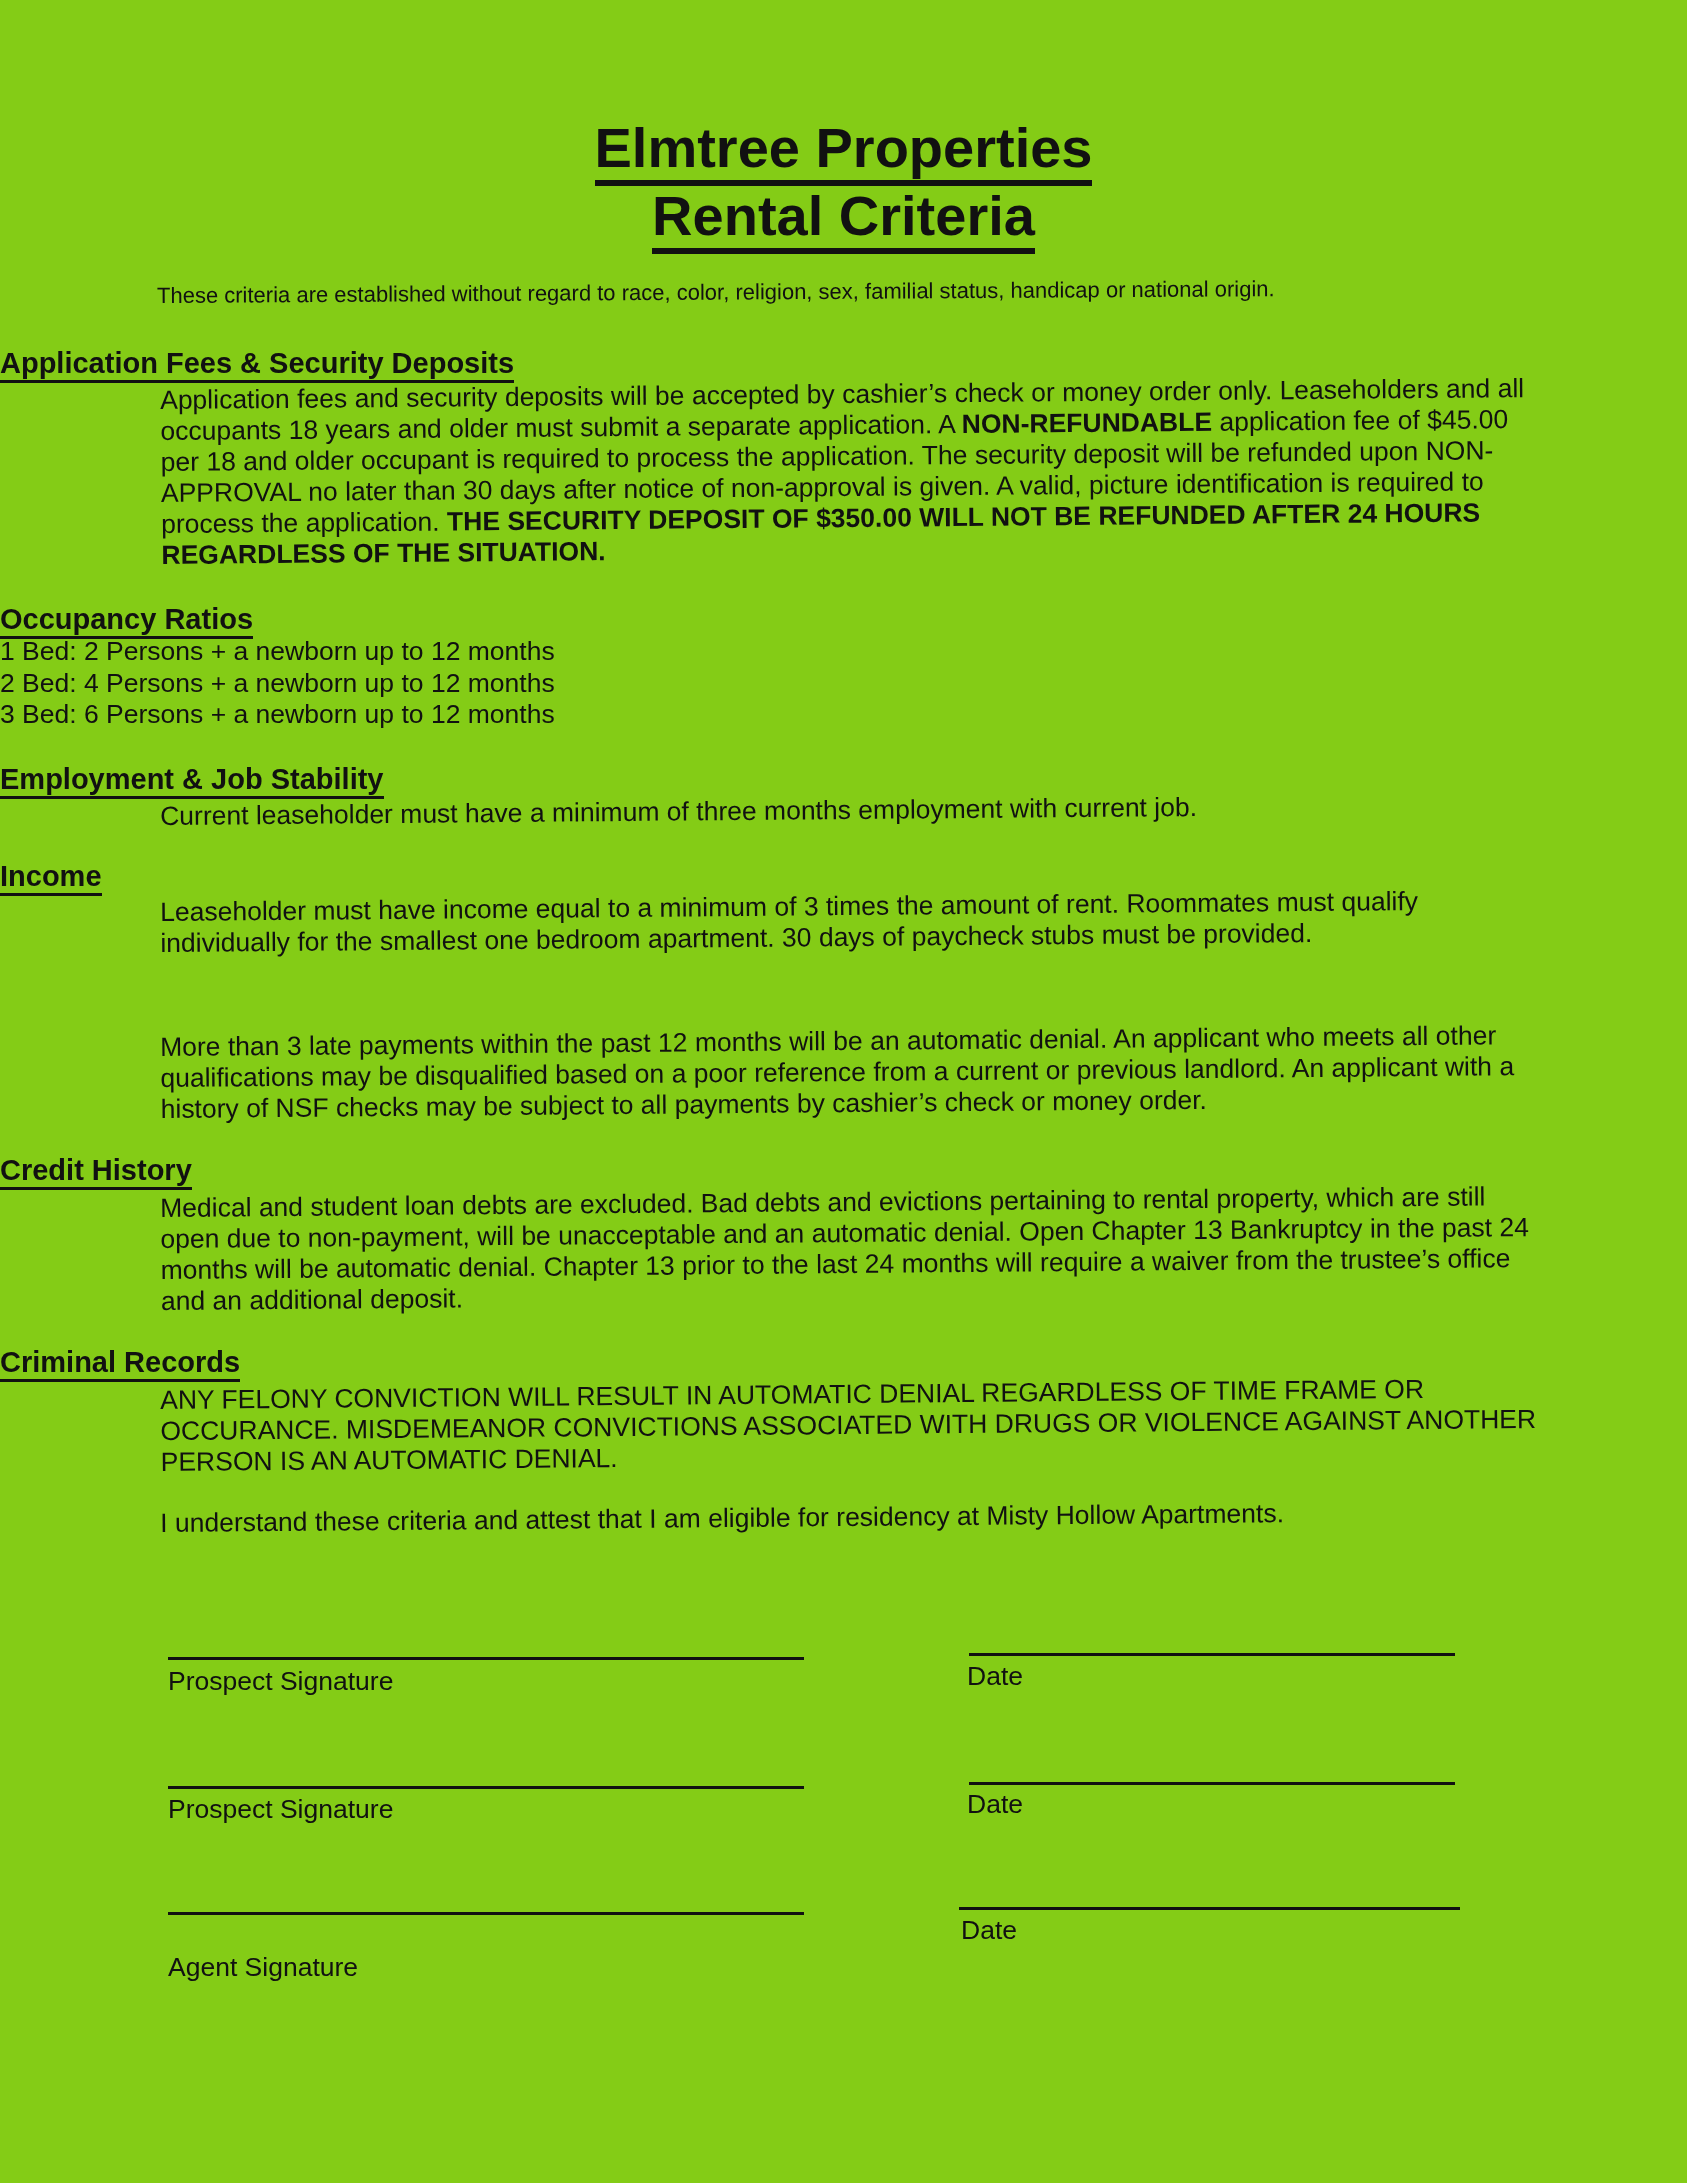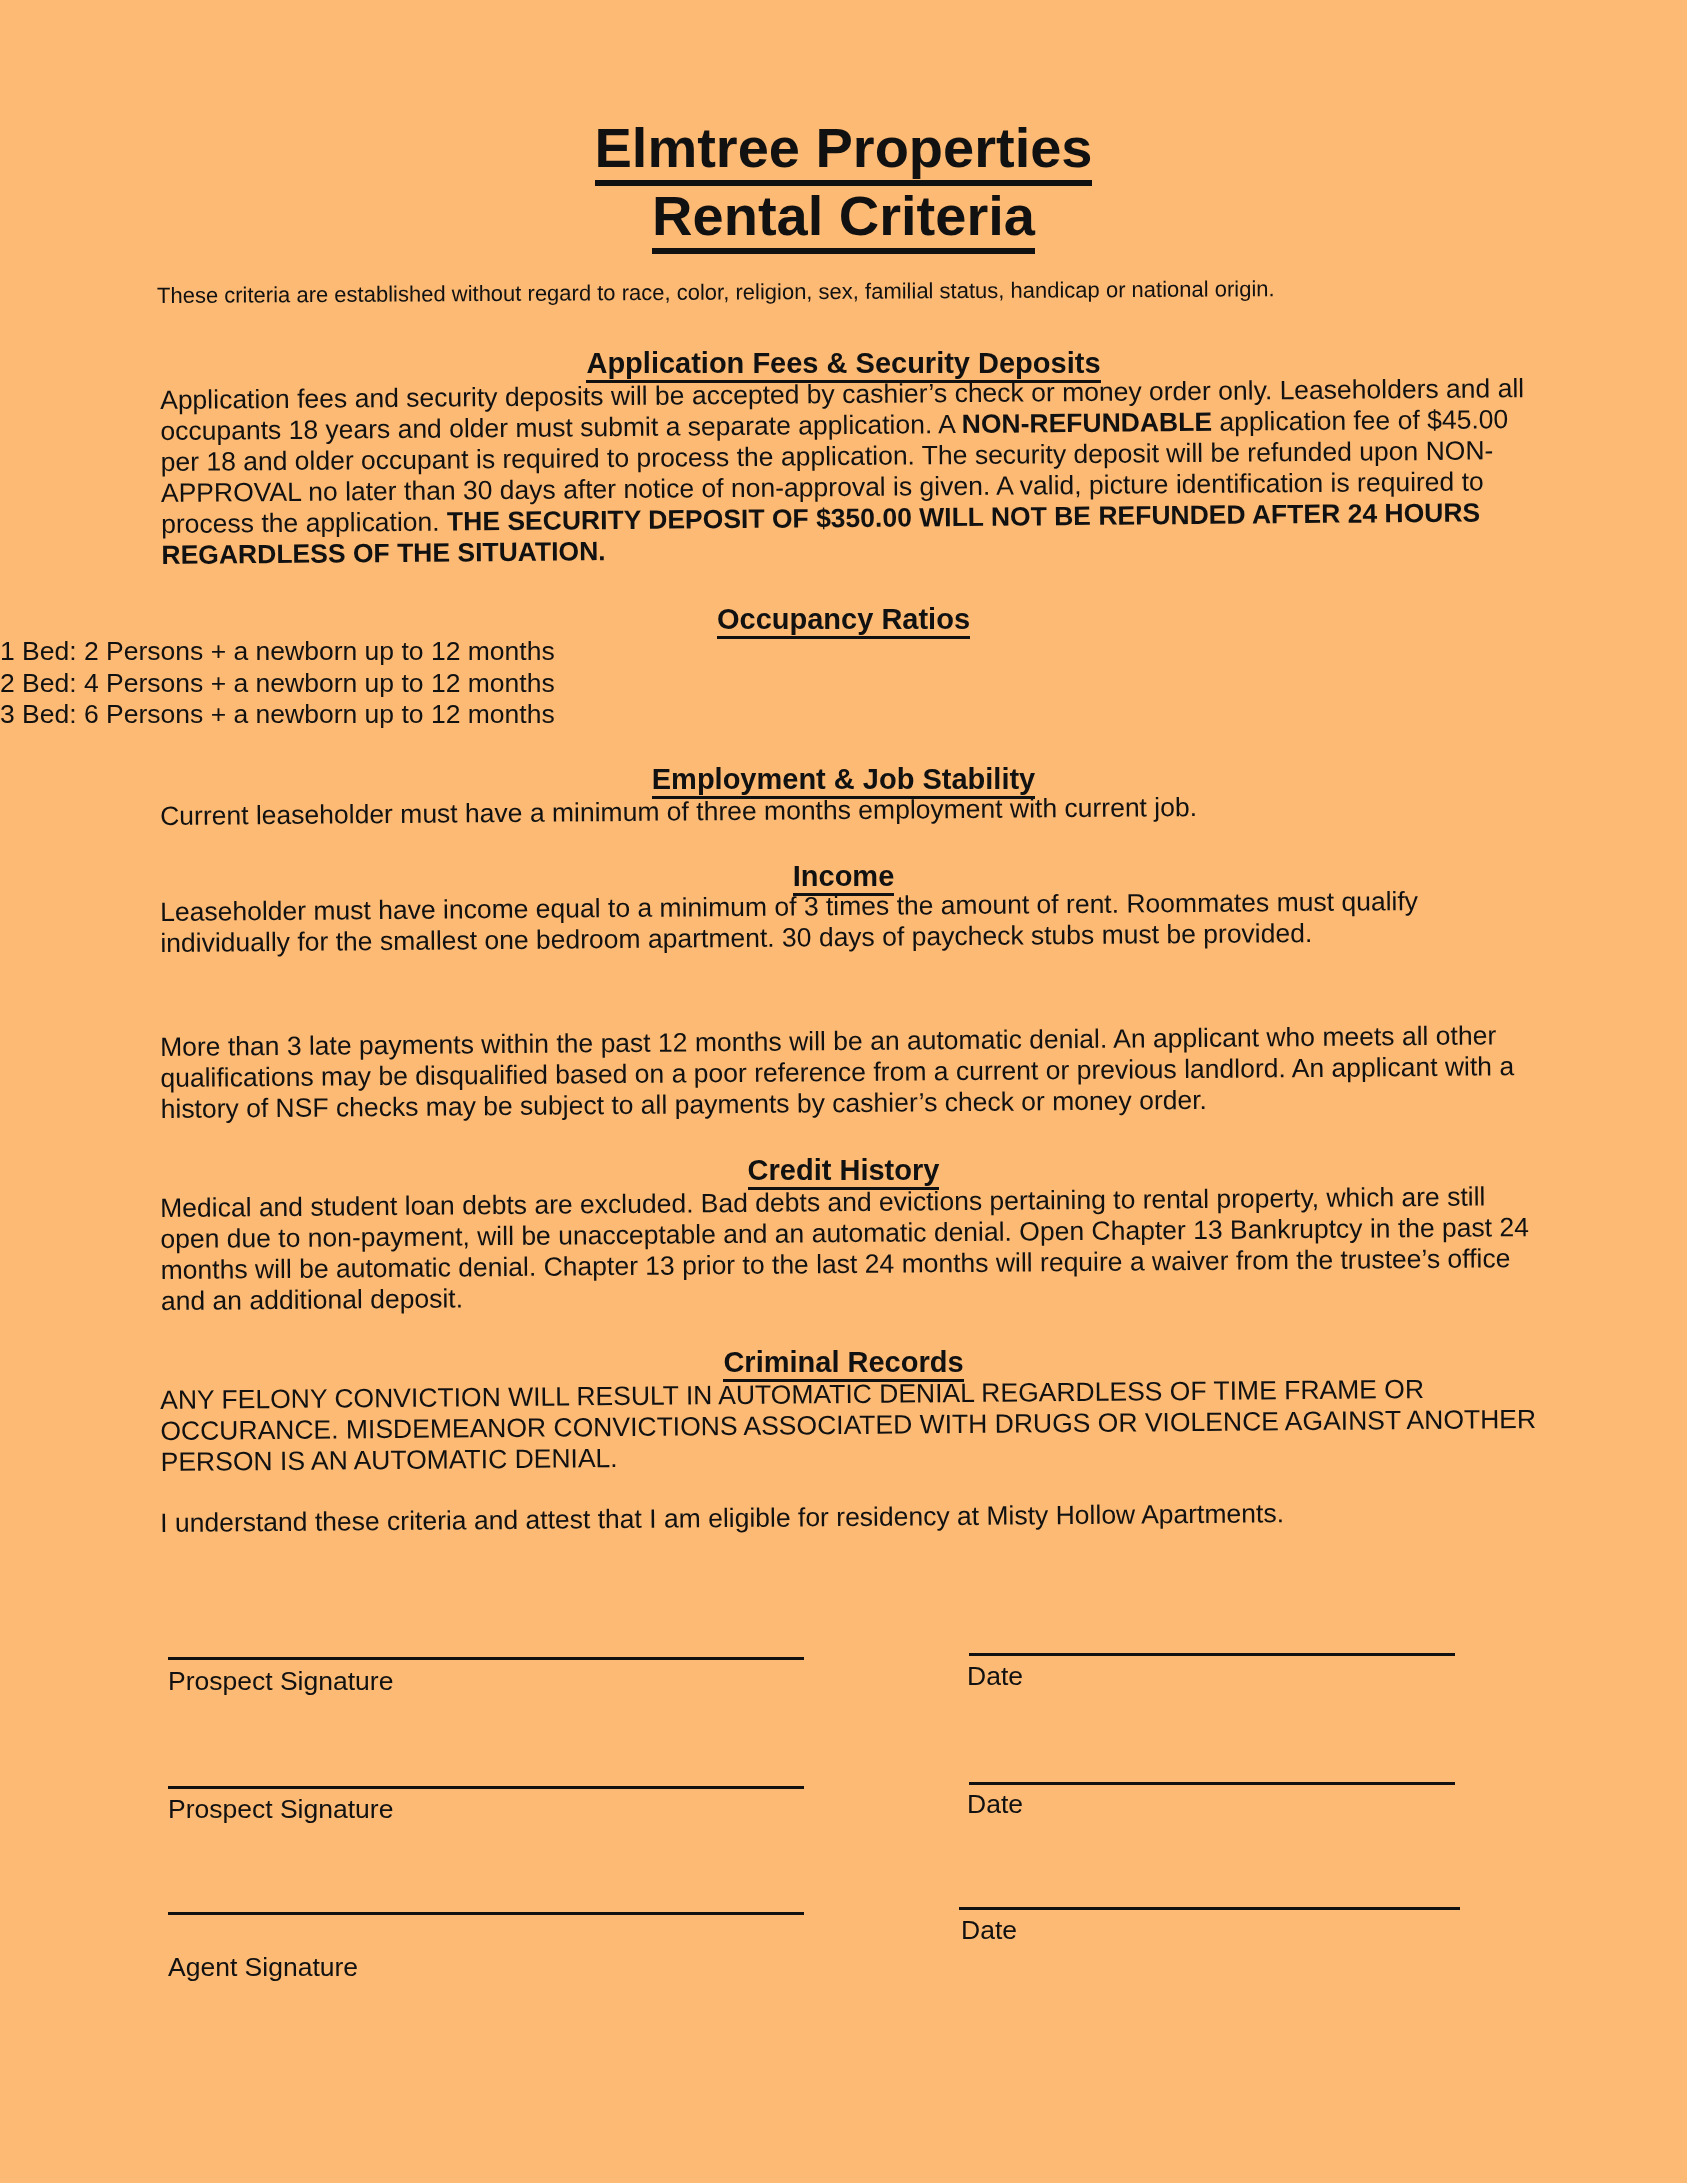--- a/index.html
+++ b/index.html
@@ -1,25 +1,25 @@
 <!DOCTYPE html>
 <html style="font-size:10.6px"><head>
 <meta charset="utf-8">
 <style>
   html, body { margin: 0; padding: 0; background: #ffffff; }
   body { width: 1687px; height: 2183px; position: relative; overflow: hidden;
          font-family: "Liberation Sans", sans-serif; color: #111; }
-  .page { position: absolute; left: 0; top: 0; width: 1687px; height: 2183px; background: #fdba74; }
+  .page { position: absolute; left: 0; top: 0; width: 1687px; height: 2183px; background: #84cc16; }
   .title { position: absolute; left: 0; width: 1687px; text-align: center;
            font-weight: bold; font-size: 56px; line-height: 1; }
   .title span { border-bottom: 6px solid #111; padding-bottom: 4px; display: inline-block; }
   #t1 { top: 120px; }
   #t2 { top: 188px; }
   .disclaimer { position: absolute; left: 157px; top: 283px; font-size: 22px; transform: rotate(-0.35deg); transform-origin: left; }
-  .sec-head { position: absolute; left: 0; width: 1687px; text-align: center; font-weight: bold; font-size: 29px; }
+  .sec-head { position: absolute; left: 0; width: 1687px; text-align: left; font-weight: bold; font-size: 29px; }
   .sec-head span { border-bottom: 3.3px solid #111; padding-bottom: 1.3px; }
   .para { position: absolute; left: 160px; width: 1376px; font-size: 26.5px; line-height: 31px;
           transform: rotate(-0.5deg); transform-origin: left top; }
   .para b { font-weight: bold; }
   .occ { position: absolute; left: 0; width: 1687px; text-align: left; font-size: 26.5px; line-height: 31px; }
   .sigline { position: absolute; height: 2.6px; background: #111; }
   .siglabel { position: absolute; font-size: 26.5px; text-align: center; }
 </style>
 </head>
 <body>

